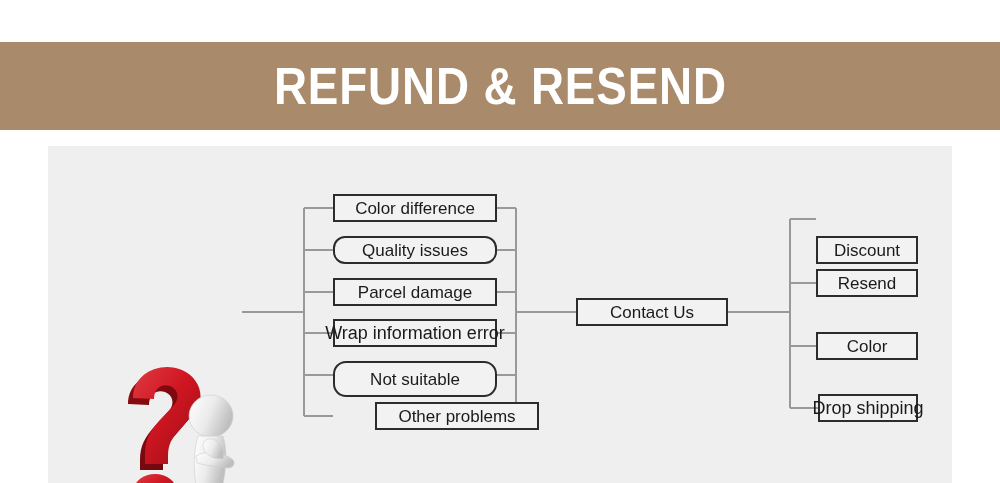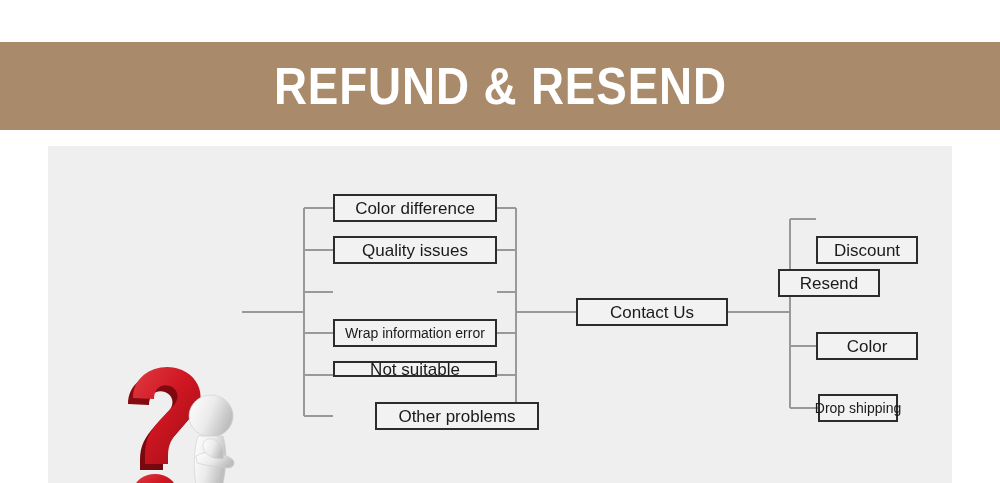--- a/index.html
+++ b/index.html
@@ -70,21 +70,21 @@
     border: 2px solid #2c2c2c;
     display: flex;
     align-items: center;
     justify-content: center;
     color: #1a1a1a;
     font-family: "Liberation Sans", sans-serif;
     line-height: 1;
     white-space: nowrap;
   }
   .node-box.size-lg { font-size: 17px; }
-  .node-box.size-sm { font-size: 14px; }
+  .node-box.size-sm { font-size: 18px; }
 
   
   #problem-figure {
     position: absolute;
     left: 62px;
     top: 218px;
     width: 160px;
     height: 180px;
   }
 </style>
@@ -191,44 +191,47 @@
 
           <ellipse cx="91" cy="161" rx="11" ry="5"></ellipse>
           <ellipse cx="121" cy="158" rx="11" ry="5"></ellipse>
         </g>
       </svg>
     </div>
 
     <div class="node-box size-lg" style="left:285px; top:48px; width:164px; height:28px;">
       <span>Color difference</span>
     </div>
-    <div class="node-box size-lg" style="left:285px; top:90px; width:164px; height:28px;">
+    <div class="node-box size-lg" style="left:285px; top:90px; width:164px; height:28px;border-radius:12px;">
       <span>Quality issues</span>
+    </div>
+    <div class="node-box size-lg" style="left:285px; top:132px; width:164px; height:28px;">
+      <span>Parcel damage</span>
     </div>
     <div class="node-box size-sm" style="left:285px; top:173px; width:164px; height:28px;">
       <span>Wrap information error</span>
     </div>
-    <div class="node-box size-lg" style="left:285px; top:215px; width:164px; height:16px;">
+    <div class="node-box size-lg" style="left:285px; top:215px; width:164px; height:36px;border-radius:13px;">
       <span>Not suitable</span>
     </div>
     <div class="node-box size-lg" style="left:285px; top:256px; width:164px; height:28px;margin-left:42px;">
       <span>Other problems</span>
     </div>
 
     <div class="node-box size-lg" style="left:528px; top:152px; width:152px; height:28px;">
       <span>Contact Us</span>
     </div>
 
     <div class="node-box size-lg" style="left:768px; top:59px; width:102px; height:28px;margin-top:31px;">
       <span>Discount</span>
     </div>
-    <div class="node-box size-lg" style="left:730px; top:123px; width:102px; height:28px;">
+    <div class="node-box size-lg" style="left:768px; top:123px; width:102px; height:28px;">
       <span>Resend</span>
     </div>
     <div class="node-box size-lg" style="left:768px; top:186px; width:102px; height:28px;">
       <span>Color</span>
     </div>
-    <div class="node-box size-sm" style="left:770px; top:248px; width:80px; height:28px;">
+    <div class="node-box size-sm" style="left:770px; top:248px; width:100px; height:28px;">
       <span>Drop shipping</span>
     </div>
 
   </div>
 </div>
 
 </body></html>

